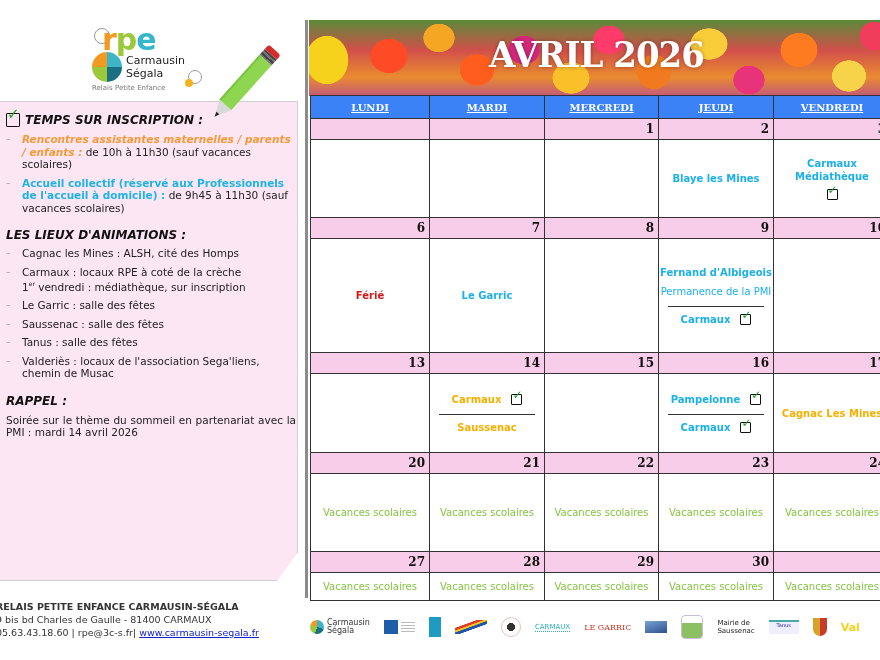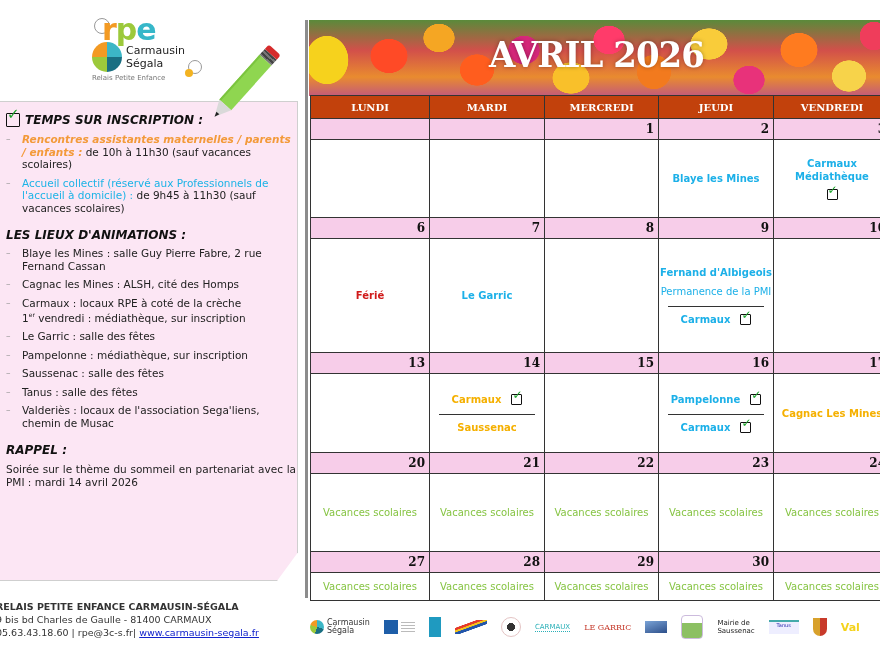--- a/index.html
+++ b/index.html
@@ -5,21 +5,21 @@
   html, body { margin: 0; padding: 0; }
   body {
     width: 880px; height: 660px; overflow: hidden; position: relative;
     background: #ffffff;
     font-family: "DejaVu Sans", sans-serif;
     color: #222;
   }
 
   
   .logo {
-    position: absolute; left: 92px; top: 16px; width: 120px; height: 72px;
+    position: absolute; left: 92px; top: 26px; width: 120px; height: 72px;
   }
   .logo .rpe {
     position: absolute; left: 10px; top: -4px;
     font: bold 30px "DejaVu Sans", sans-serif; letter-spacing: -1px;
   }
   .logo .rpe .r { color: #f39a23; }
   .logo .rpe .p { color: #9cc93b; }
   .logo .rpe .e { color: #36b7c9; }
   .logo .swirl {
     position: absolute; left: 0; top: 26px; width: 30px; height: 30px; border-radius: 50%;
@@ -94,21 +94,21 @@
   .checkbox.big::after { font-size: 15px; top: -9px; }
 
   ul.dash { list-style: none; margin: 0; padding: 0; }
   ul.dash li {
     position: relative; padding-left: 16px; margin-bottom: 6px; color: #222;
   }
   ul.dash li::before {
     content: "–"; position: absolute; left: 0; top: 0; color: #999; font-size: 9px;
   }
   .orange { color: #f39a3a; font-weight: bold; font-style: italic; }
-  .cyan { color: #1cb3e6; font-weight: normal; }
+  .cyan { color: #1cb3e6; font-weight: bold; }
   .sec { margin-bottom: 14px; }
   .rappel-text { text-align: justify; }
 
   .contact {
     position: absolute; left: -4px; top: 600px; font-size: 9.5px; line-height: 13px; color: #333;
   }
   .contact .org { font-weight: bold; color: #333; }
   .contact a { color: #1122cc; text-decoration: underline; }
 
   
@@ -145,22 +145,22 @@
     border-collapse: collapse; table-layout: fixed;
     width: 580px;
   }
   .cal td, .cal th { border: 1.5px solid #333; padding: 0; overflow: hidden; }
   .cal col.c1 { width: 119px; }
   .cal col.c2 { width: 115px; }
   .cal col.c3 { width: 114px; }
   .cal col.c4 { width: 115px; }
   .cal col.c5 { width: 117px; }
   .cal th {
-    height: 22px; background: #c2410c; color: #fff;
-    font: bold 10px "DejaVu Serif", serif; letter-spacing: 0px;
+    height: 22px; background: #3b82f6; color: #fff;
+    font: bold 10px "DejaVu Serif", serif; letter-spacing: 0px; text-decoration: underline;
   }
   .cal tr.daterow td {
     height: 20px; background: #f7cde9; text-align: right; padding-right: 4px;
     font: bold 12px "DejaVu Serif", serif; color: #111;
   }
   .cal tr.body td {
     background: #fff; text-align: center; vertical-align: middle;
     font: bold 10px "DejaVu Sans", sans-serif; line-height: 13px;
   }
   .ev-cyan { color: #1cb0e8; }
@@ -227,25 +227,23 @@
     </div>
     <ul class="dash">
       <li><span class="orange">Rencontres assistantes maternelles / parents / enfants :</span><span> de 10h à 11h30 (sauf vacances scolaires)</span></li>
       <li><span class="cyan">Accueil collectif (réservé aux Professionnels de l'accueil à domicile) :</span><span> de 9h45 à 11h30 (sauf vacances scolaires)</span></li>
     </ul>
   </div>
 
   <div class="sec">
     <div class="sec-title">LES LIEUX D'ANIMATIONS :</div>
     <ul class="dash" style="margin-top:-1px">
-      <li>Blaye les Mines : salle Guy Pierre Fabre, 2 rue Fernand Cassan</li>
       <li>Cagnac les Mines : ALSH, cité des Homps</li>
       <li><span>Carmaux : locaux RPE à coté de la crèche</span><br><span>1</span><sup style="font-size:6px">er</sup><span> vendredi : médiathèque, sur inscription</span></li>
       <li>Le Garric : salle des fêtes</li>
-      <li>Pampelonne : médiathèque, sur inscription</li>
       <li>Saussenac : salle des fêtes</li>
       <li>Tanus : salle des fêtes</li>
       <li>Valderiès : locaux de l'association Sega'liens, chemin de Musac</li>
     </ul>
   </div>
 
   <div class="sec">
     <div class="sec-title">RAPPEL :</div>
     <div class="rappel-text">Soirée sur le thème du sommeil en partenariat avec la PMI : mardi 14 avril 2026</div>
   </div>

